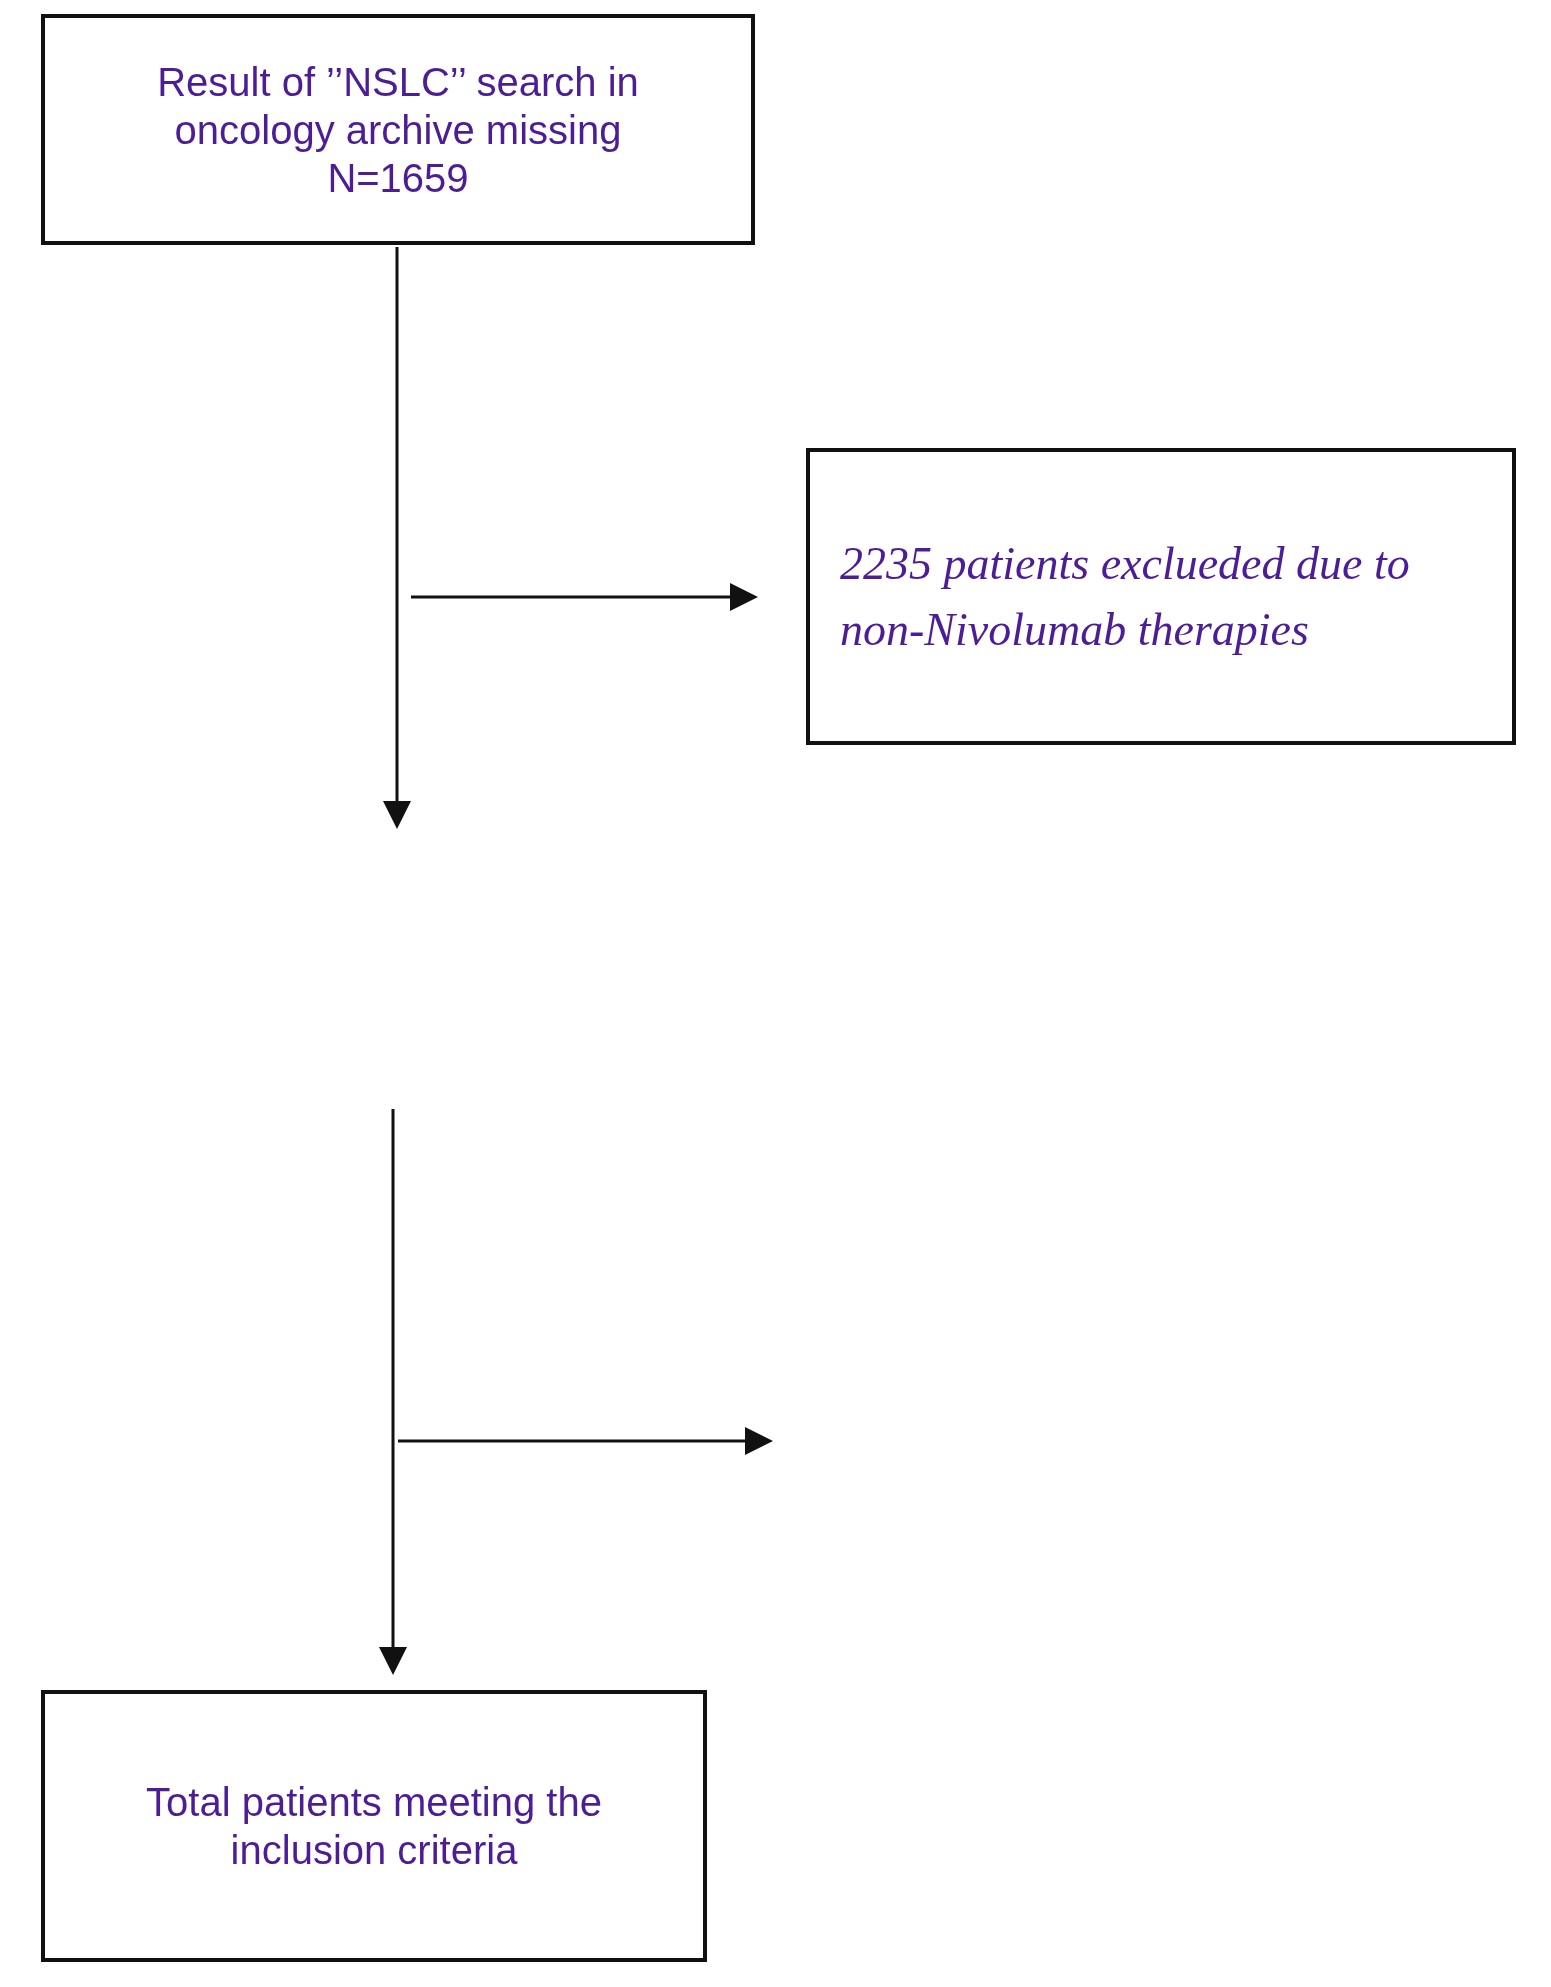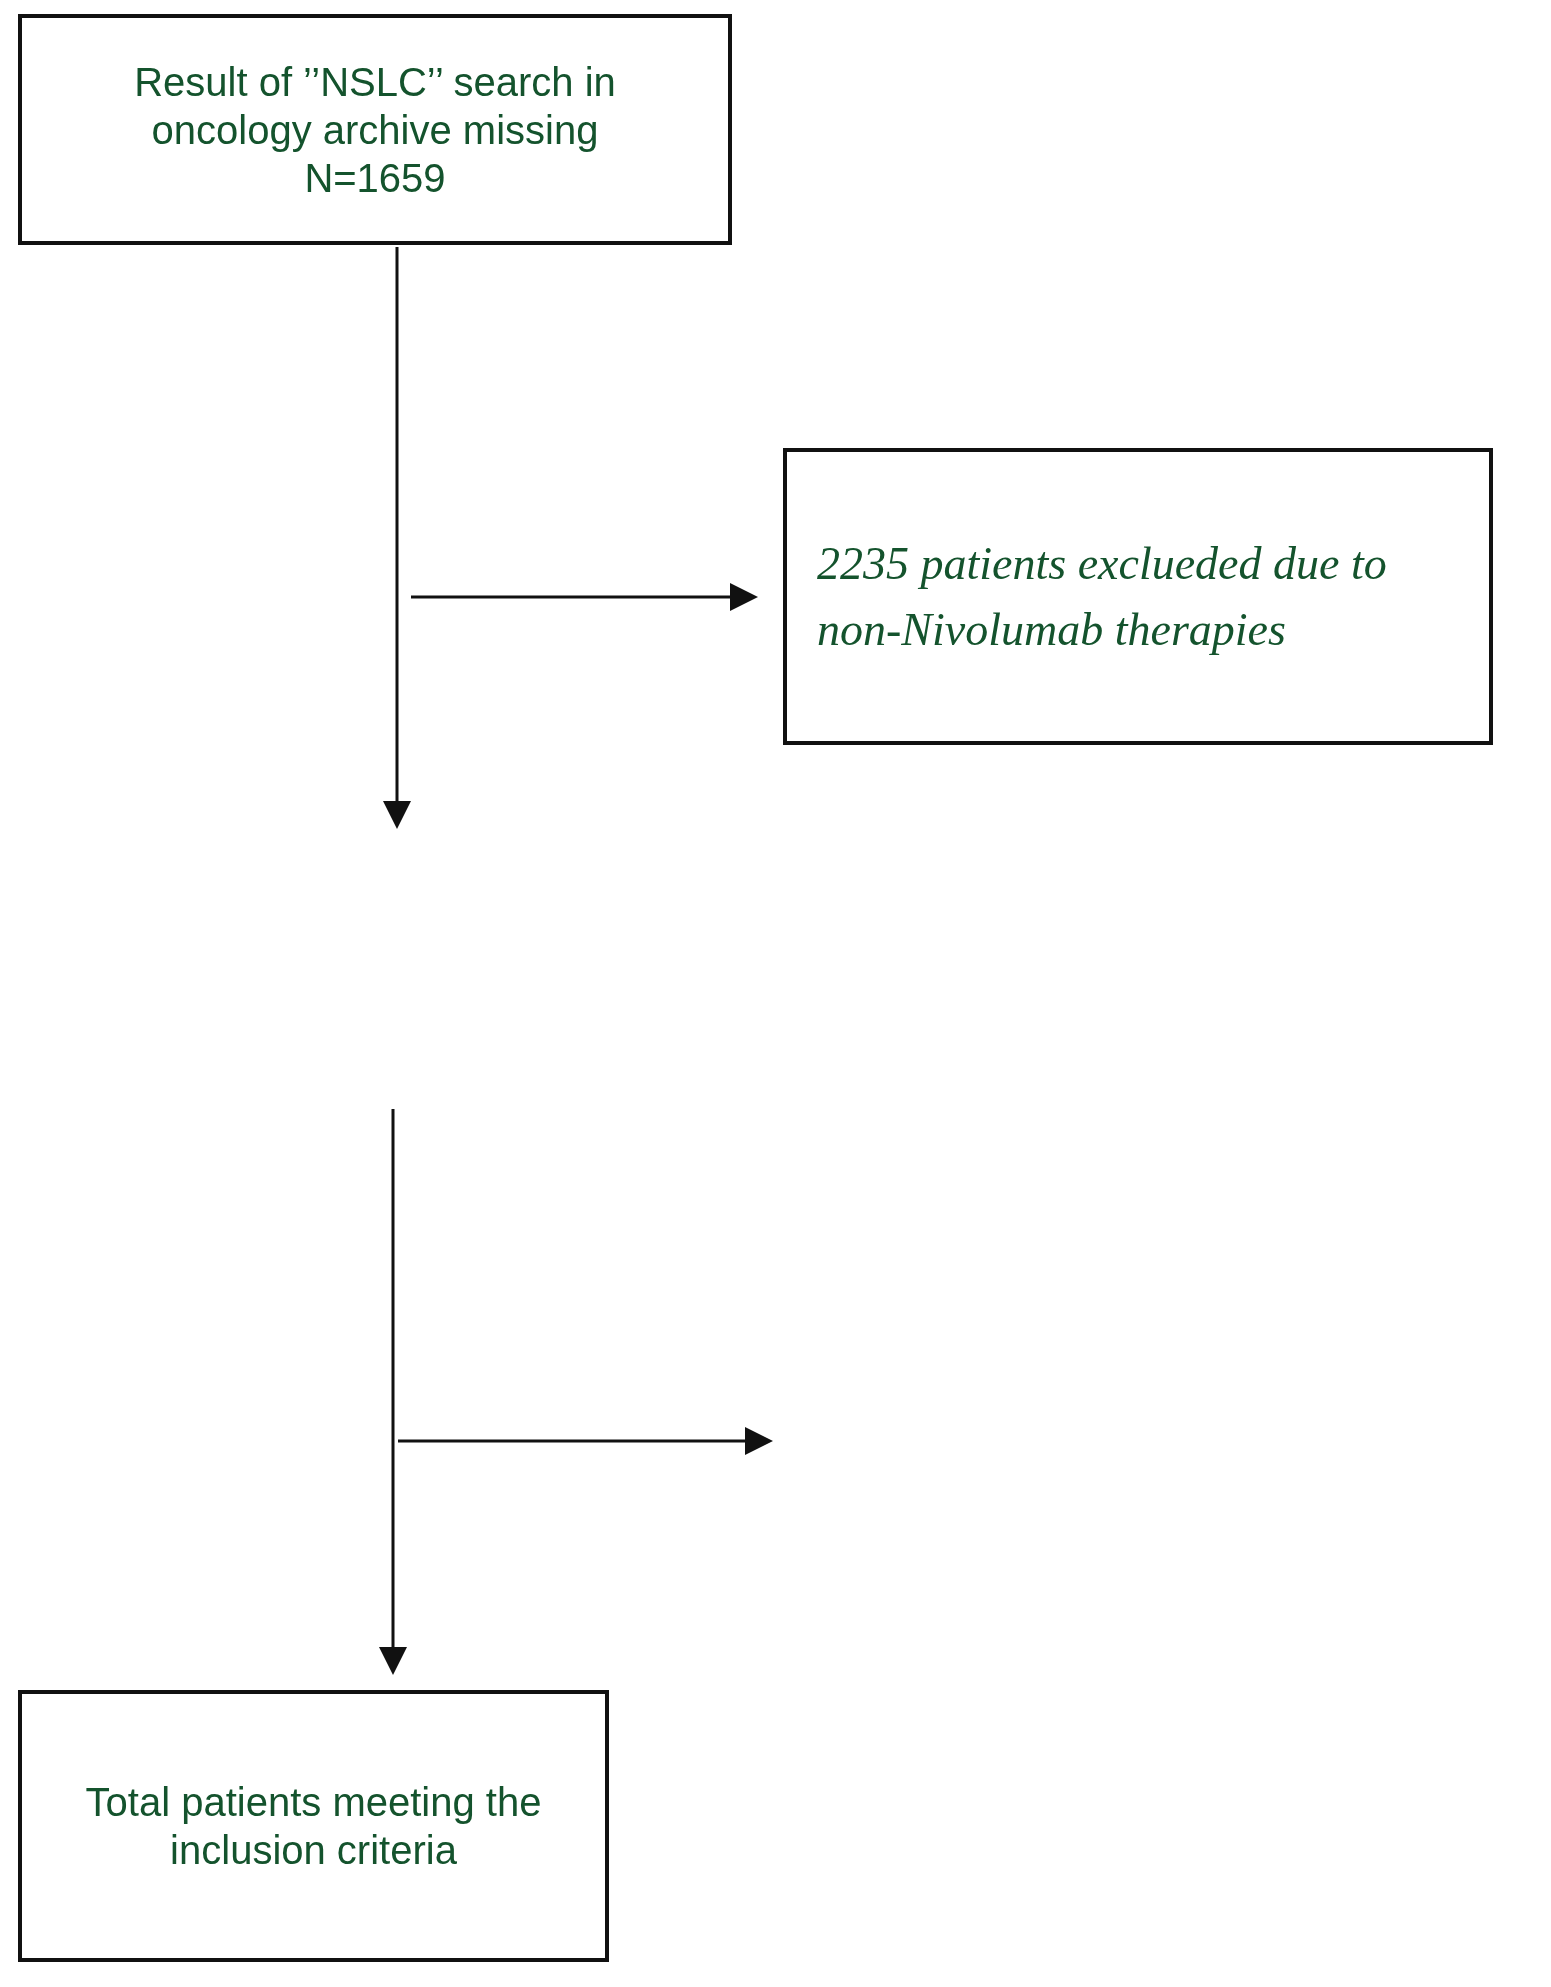--- a/index.html
+++ b/index.html
@@ -15,21 +15,22 @@
     overflow: hidden;
   }
   .node {
     position: absolute;
     box-sizing: border-box;
     background: #ffffff;
     border: 4px solid #111111;
     display: flex;
     flex-direction: column;
     justify-content: center;
-    color: #14532d;
+    color: #4c1d95;
+    margin-left: 23px;
   }
   .node .line {
     display: block;
   }
   .sans {
     font-family: "Liberation Sans", sans-serif;
     font-size: 40px;
     line-height: 48px;
     text-align: center;
     letter-spacing: 0px;
@@ -39,21 +40,21 @@
     font-style: italic;
     font-size: 46px;
     line-height: 66px;
     text-align: left;
     padding: 12px 30px;
   }
   #node-search-result       { left: 18px;  top: 14px;   width: 714px; height: 231px; }
   #node-excluded-non-nivolumab { left: 783px; top: 448px;  width: 710px; height: 297px; }
   #node-treated-with-nivolumab { left: 18px;  top: 843px;  width: 714px; height: 242px; }
   #node-excluded-missing-data  { left: 796px; top: 1249px; width: 738px; height: 371px; }
-  #node-total-inclusion     { left: 18px;  top: 1690px; width: 591px; height: 272px; }
+  #node-total-inclusion     { left: 18px;  top: 1690px; width: 666px; height: 272px; }
 
   .arrows {
     position: absolute;
     left: 0;
     top: 0;
     pointer-events: none;
   }
   .arrows line {
     stroke: #111111;
     stroke-width: 3;

